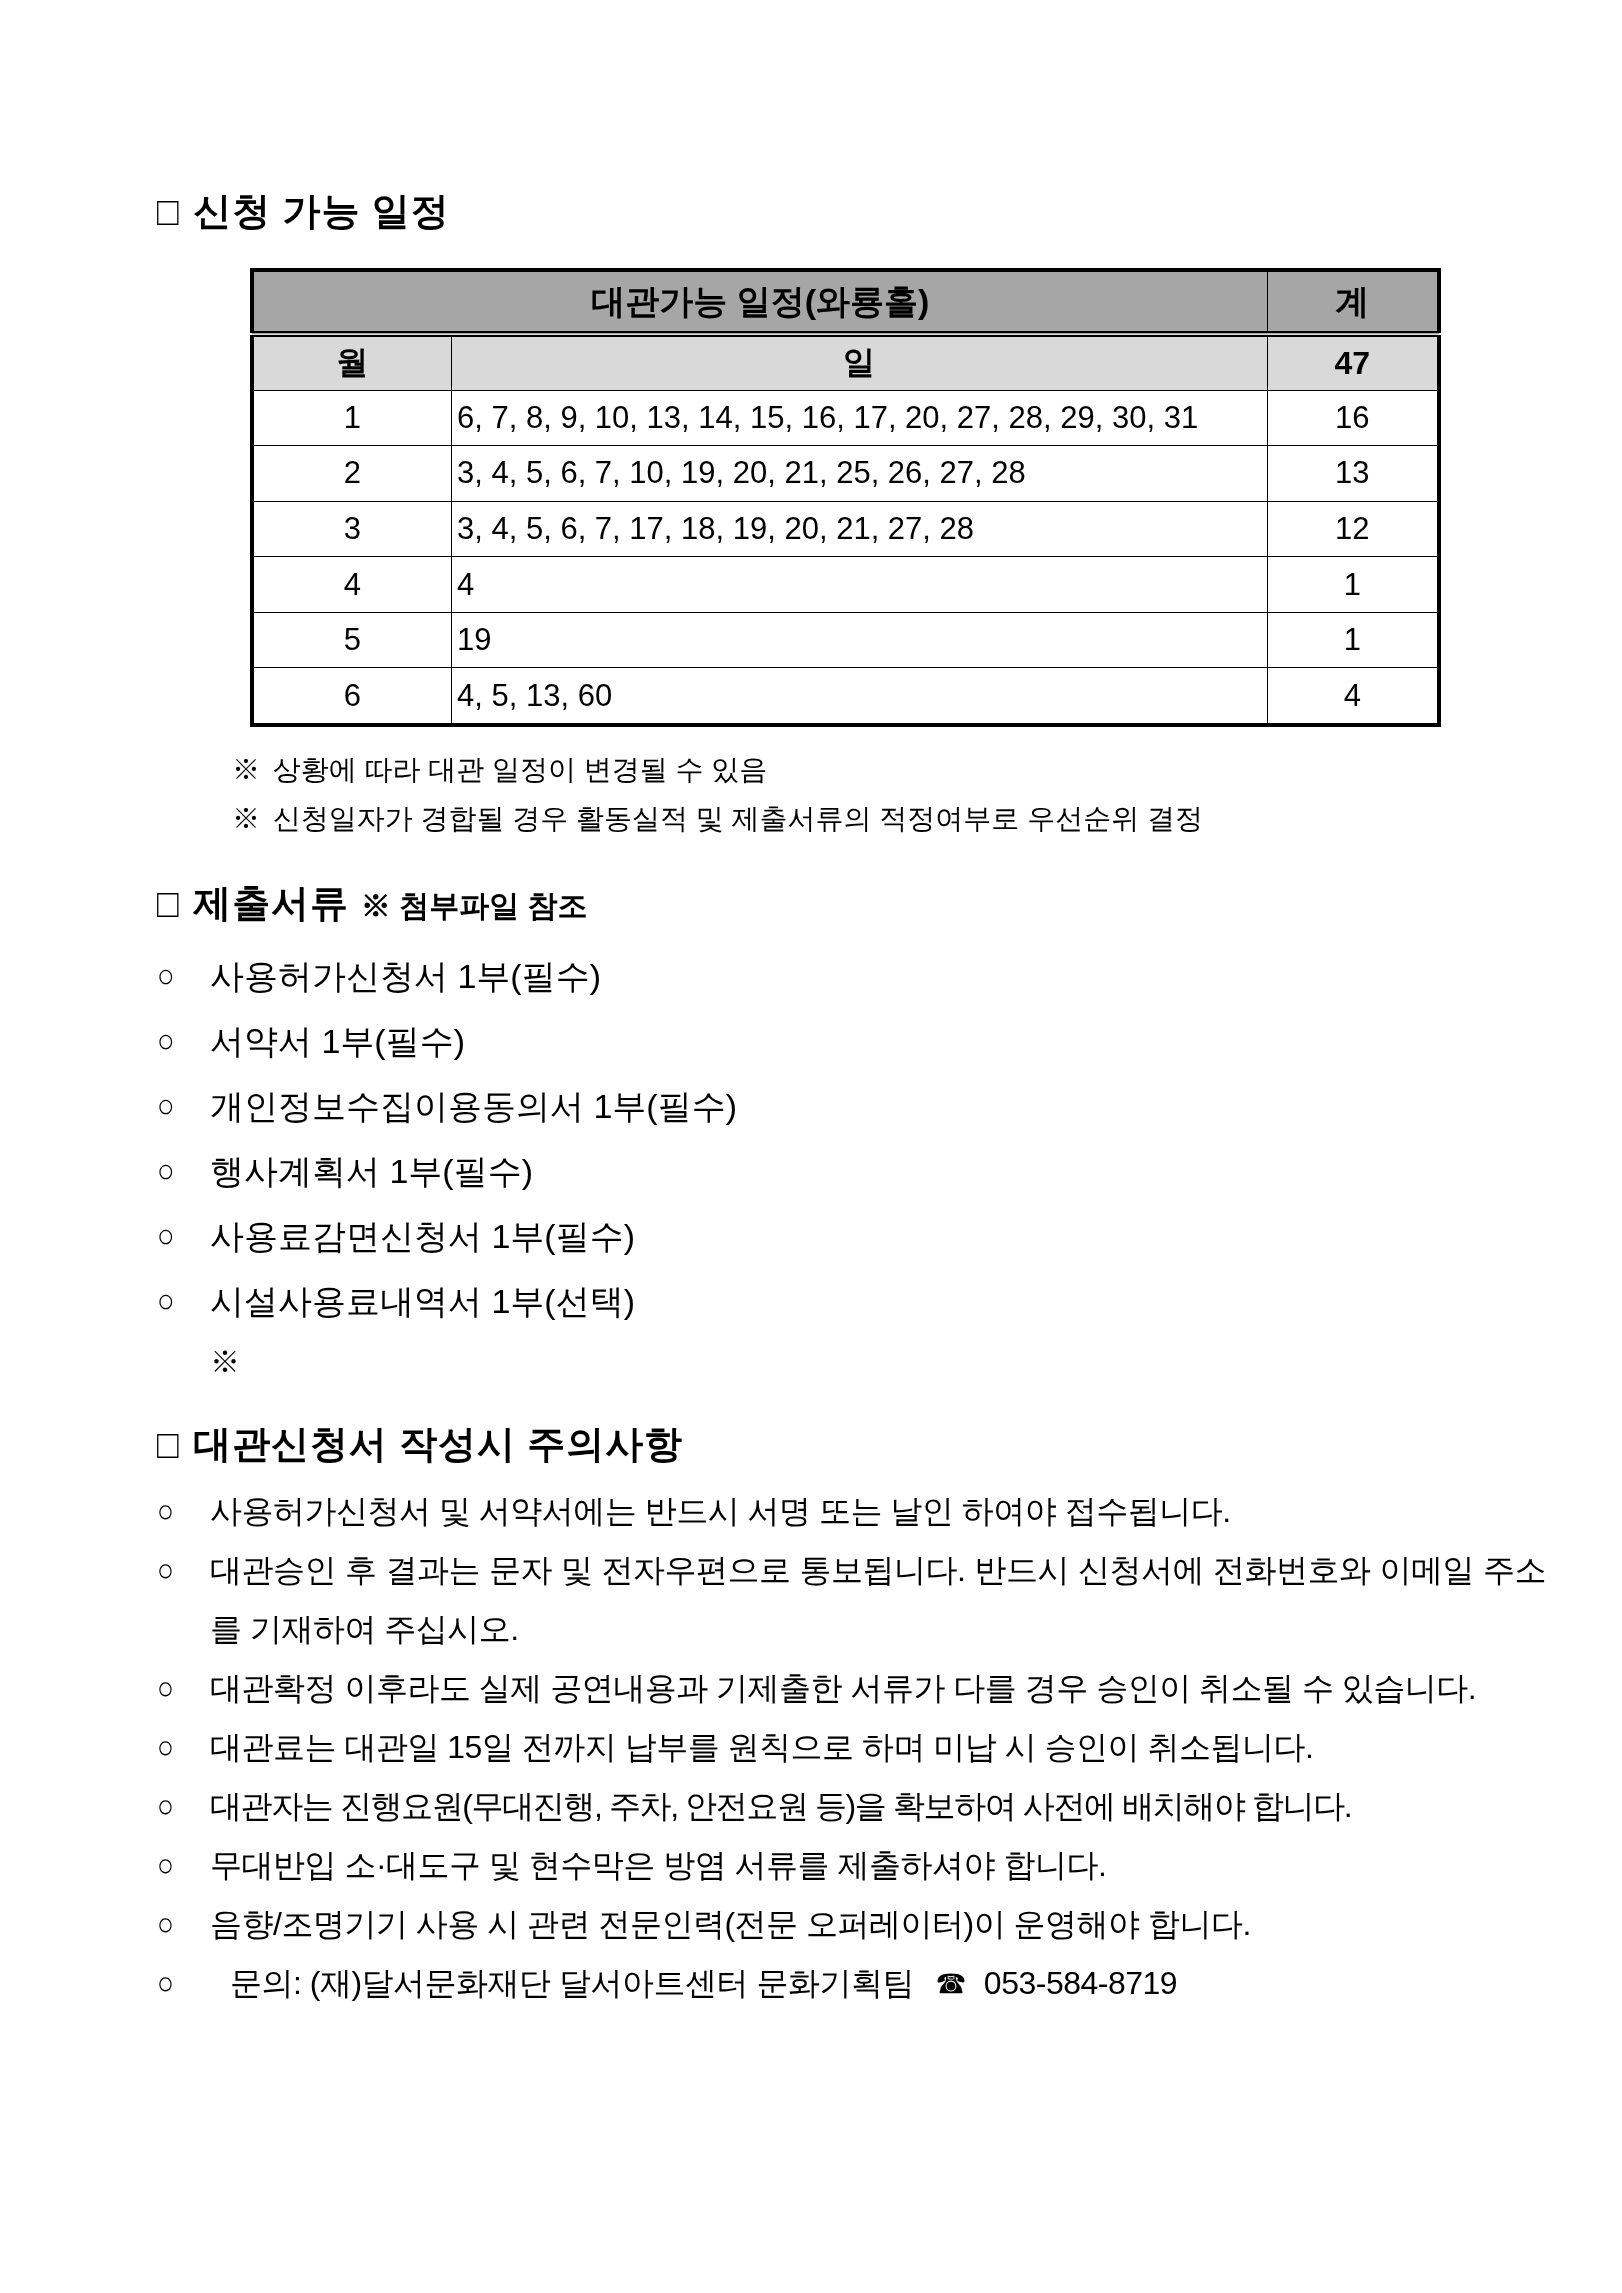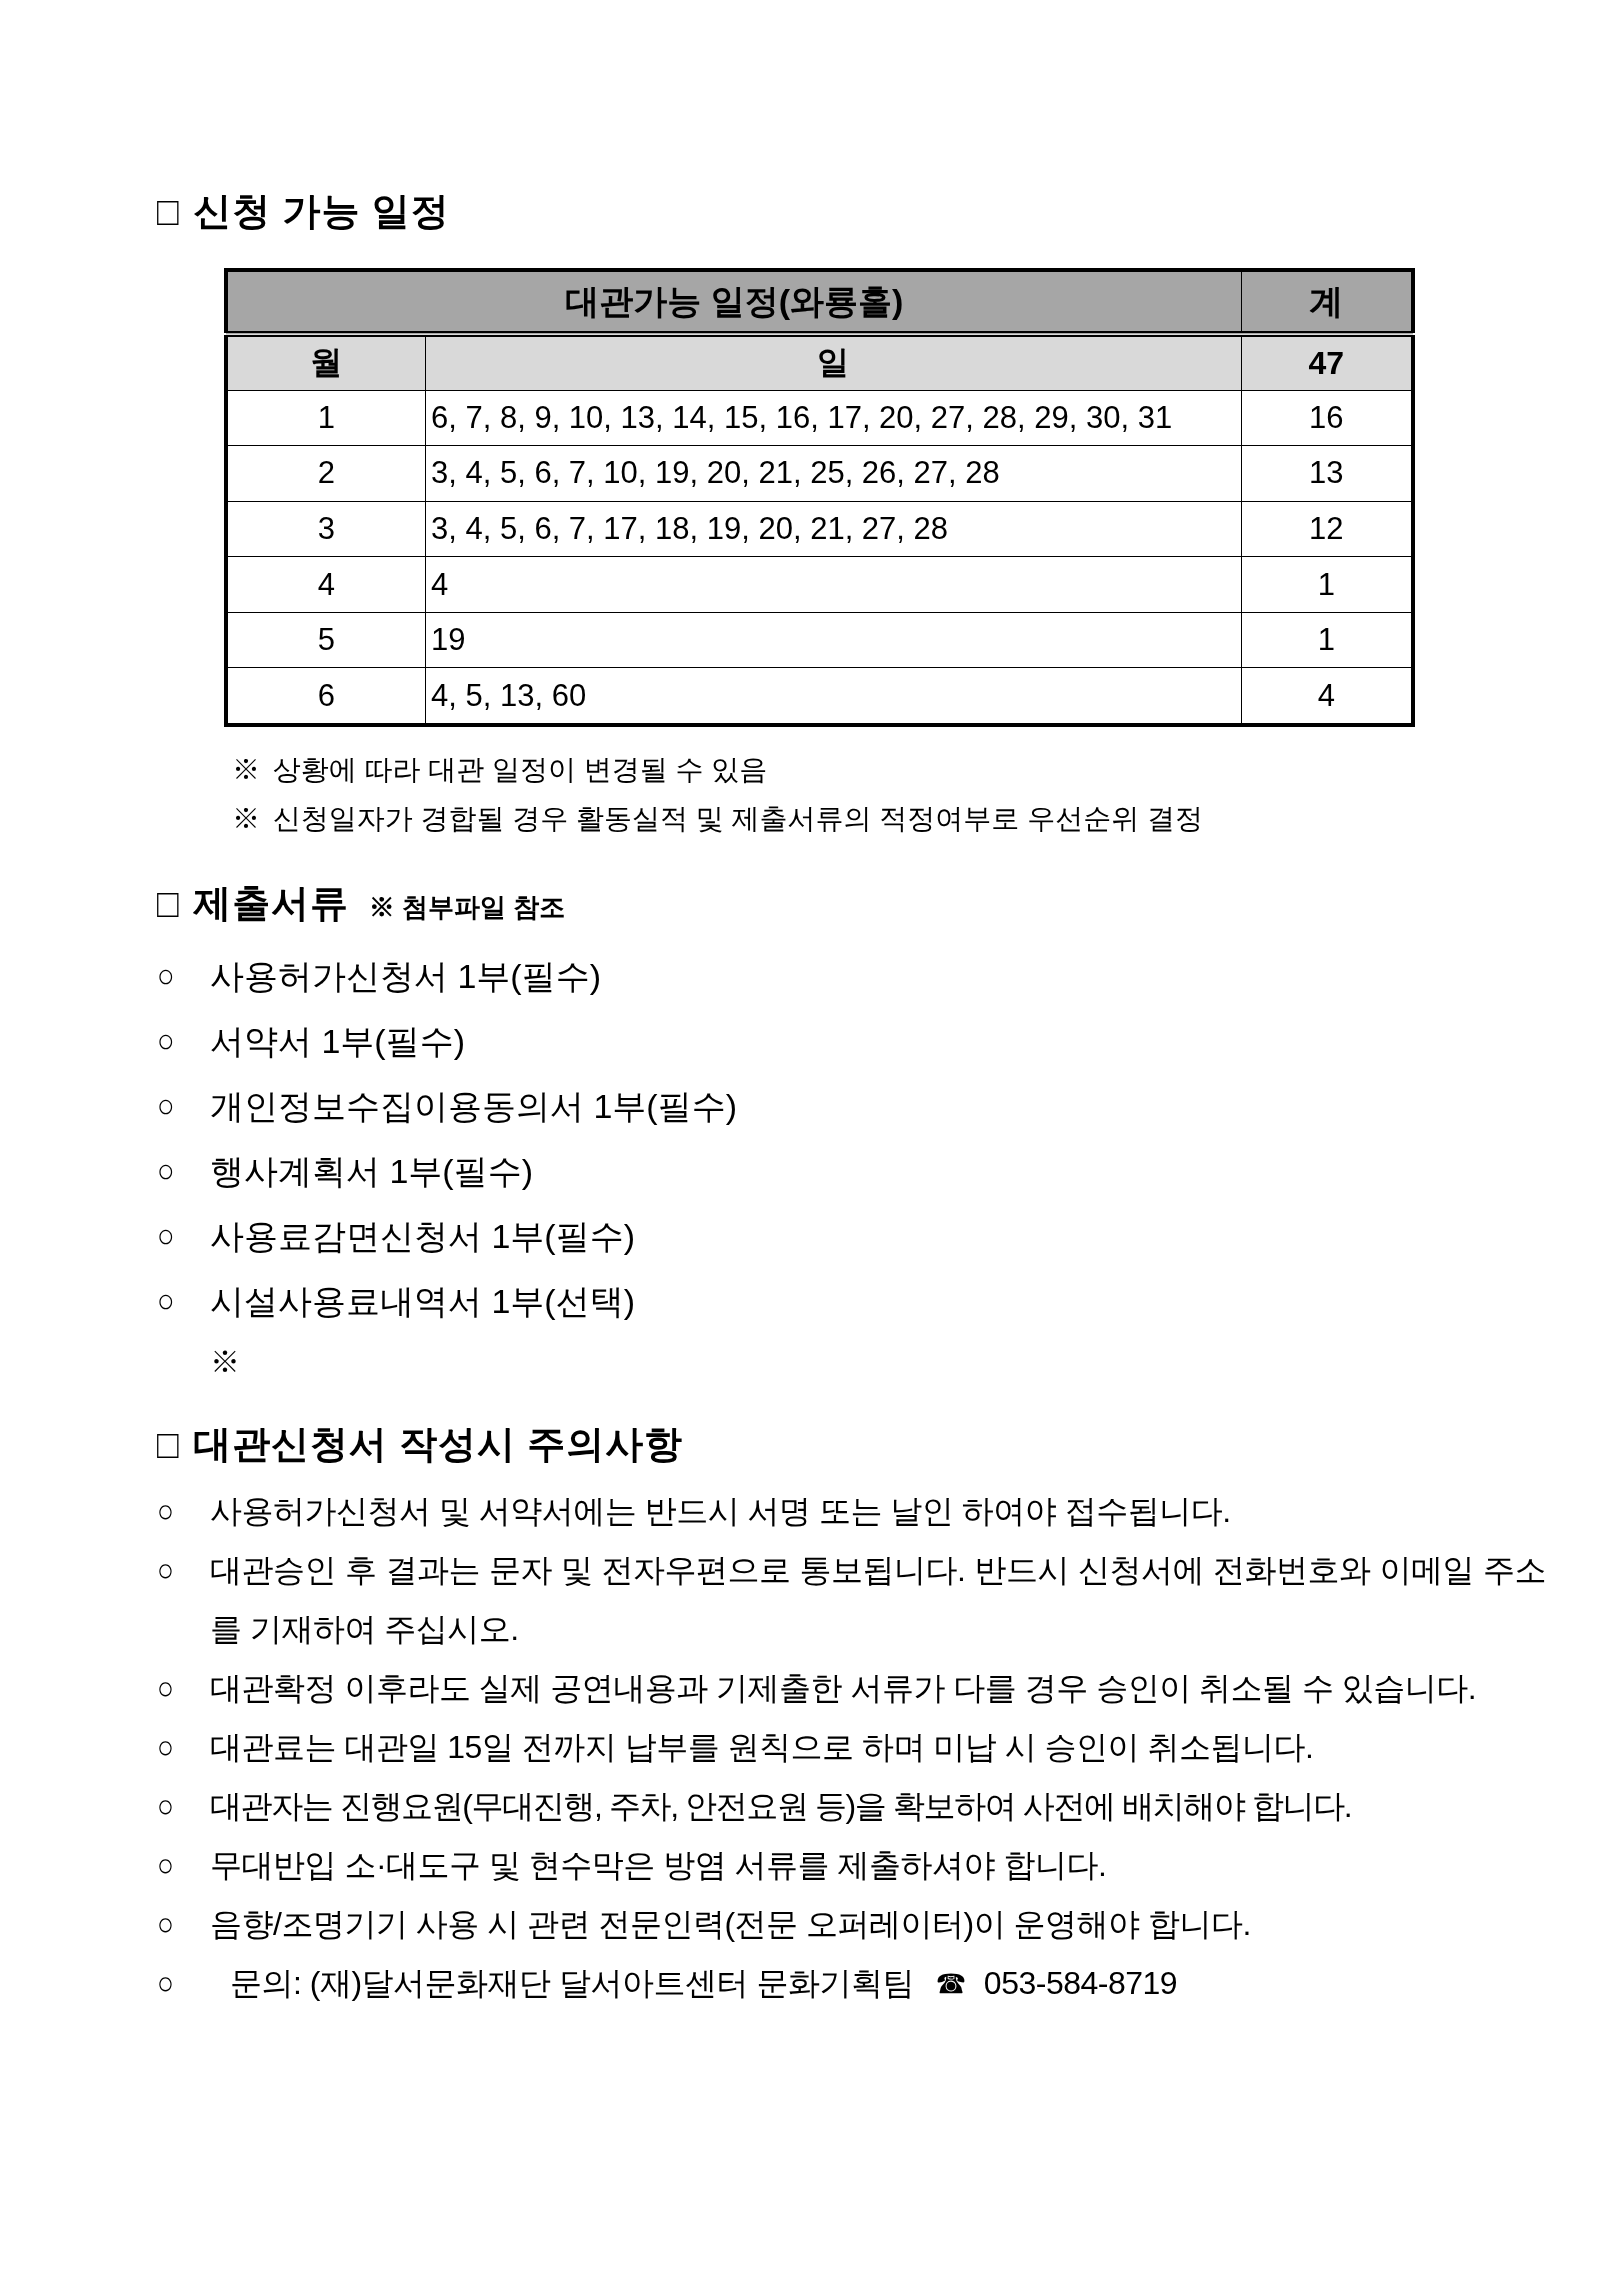--- a/index.html
+++ b/index.html
@@ -10,25 +10,25 @@
   }
   .page{
     position:relative;box-sizing:border-box;
     width:1623px;height:2294px;
     padding:186px 77px 0 157px;
   }
   
   .sec-head{display:flex;align-items:baseline;font-weight:bold;}
   .sq{font-size:36px;font-weight:normal;margin-right:14.5px;transform:scaleY(1.12);display:inline-block;}
   .sec-title{font-size:38px;letter-spacing:0.9px;}
-  .sec-subnote{font-size:26px;margin-left:20px;font-weight:bold;}
+  .sec-subnote{font-size:30px;margin-left:12px;font-weight:bold;}
   
   table.sched{
     border-collapse:collapse;table-layout:fixed;
-    width:1186px;margin:31px 0 0 67px;
+    width:1186px;margin:31px 0 0 93px;
     border:4.5px solid #000;
   }
   table.sched th,table.sched td{border:1.8px solid #000;box-sizing:border-box;}
   tr.head1 th{
     background:#a6a6a6;height:64px;font-size:34px;font-weight:bold;
     border-bottom:6.4px double #000;text-align:center;
   }
   tr.head2 th{
     background:#d9d9d9;height:56px;font-size:32px;font-weight:bold;text-align:center;
   }

